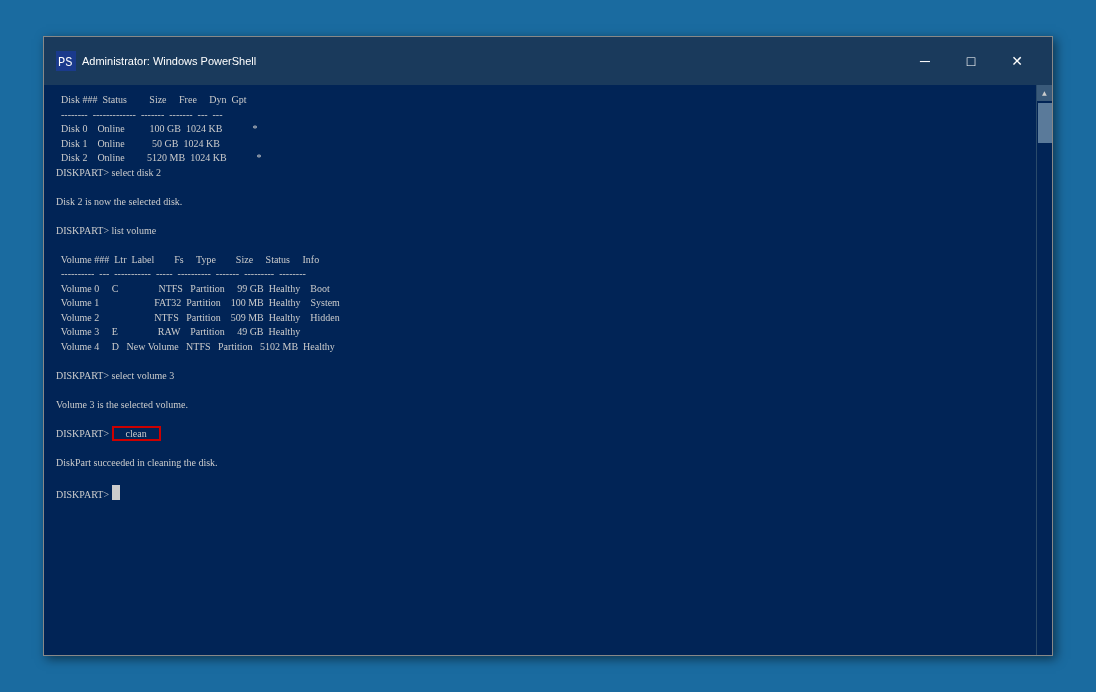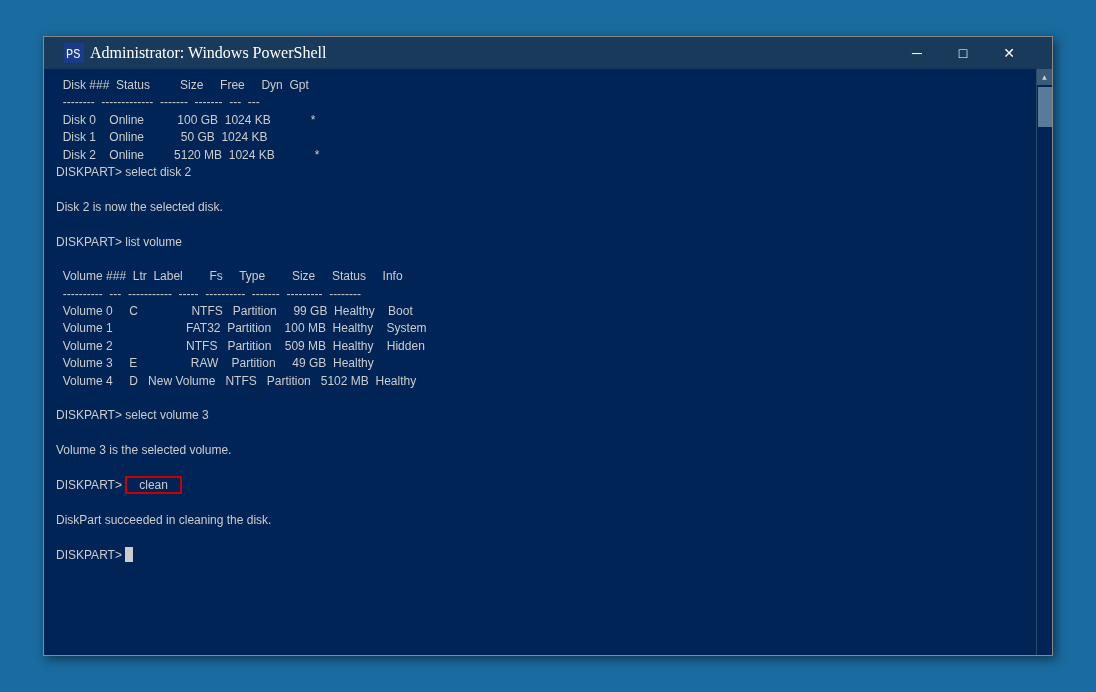--- a/index.html
+++ b/index.html
@@ -14,37 +14,37 @@
     .window {
       width: 1010px;
       height: 620px;
       border: 1px solid #888;
       display: flex;
       flex-direction: column;
       box-shadow: 3px 3px 10px rgba(0,0,0,0.5);
     }
     .titlebar {
       background: #1a3a5c;
-      height: 32px;
+      height: 48px;
       display: flex;
       align-items: center;
-      padding: 0 20px;
+      padding: 0 12px;
       flex-shrink: 0;
       user-select: none;
     }
     .titlebar-icon {
       width: 20px;
       height: 20px;
       margin-right: 6px;
       flex-shrink: 0;
     }
     .titlebar-title {
       color: white;
-      font-size: 16px;
-      font-family: Liberation Serif, serif;
+      font-size: 11px;
+      font-family: Liberation Sans, sans-serif;
       flex: 1;
     }
     .titlebar-buttons {
       display: flex;
       gap: 0;
     }
     .titlebar-btn {
       width: 46px;
       height: 32px;
       display: flex;
@@ -102,22 +102,22 @@
       flex-shrink: 0;
     }
     .scrollbar-thumb {
       width: 14px;
       height: 40px;
       background: #5a7a9a;
       margin-top: 2px;
     }
     pre {
       white-space: pre;
-      font-family: Liberation Sans, sans-serif;
-      font-size: 12px;
+      font-family: Liberation Serif, serif;
+      font-size: 10px;
     }
     .highlight-box {
       display: inline;
       border: 2px solid #cc0000;
       padding: 0 12px;
       color: #cccccc;
     }
     .cursor {
       display: inline-block;
       width: 8px;

